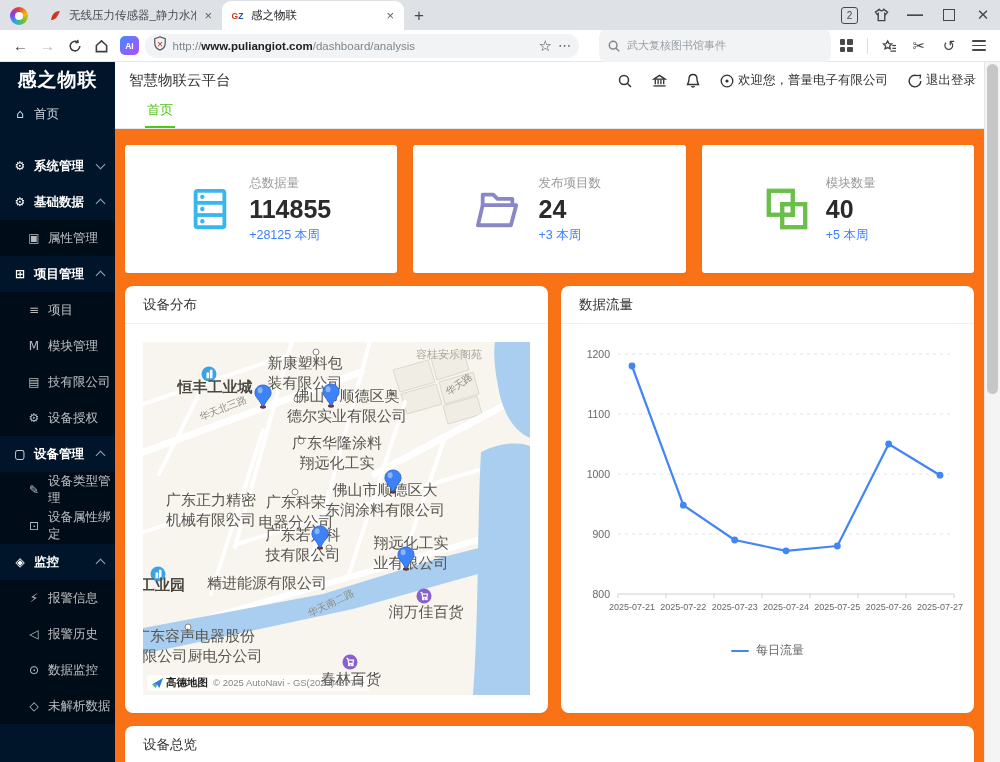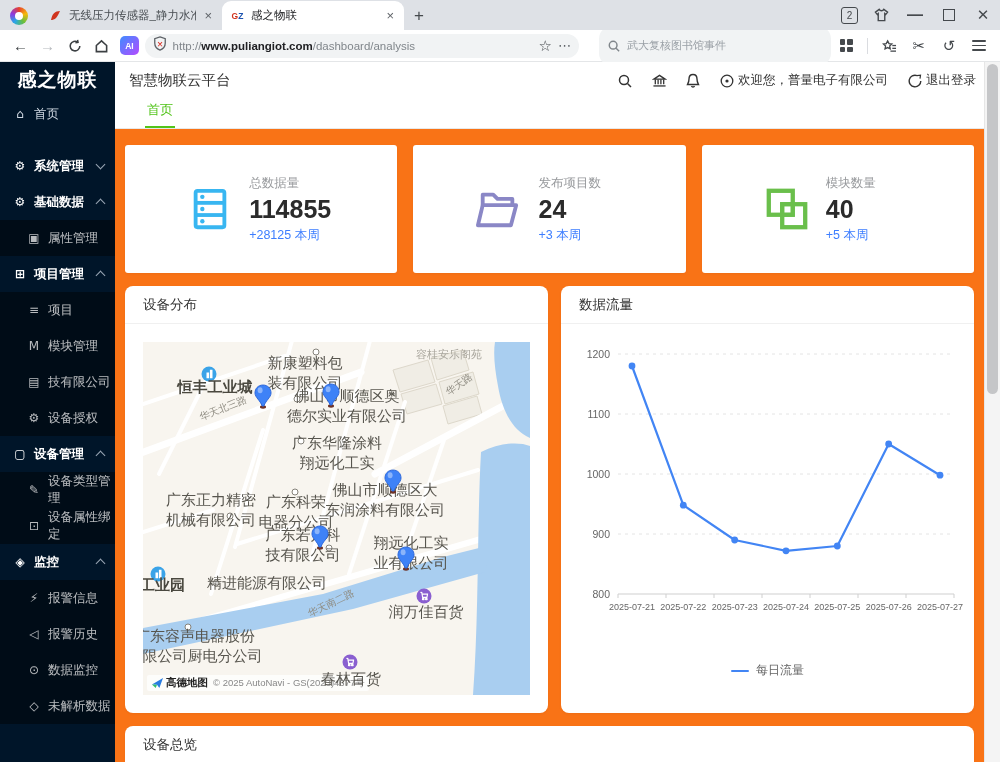--- a/index.html
+++ b/index.html
@@ -94,21 +94,21 @@
   .mdot{position:absolute;width:5px;height:5px;border:1.5px solid #85827a;border-radius:50%;background:#fff;transform:translate(-50%,-50%);}
   .mmark{position:absolute;transform:translate(-50%,-100%);}
   .micon{position:absolute;width:15px;height:15px;border-radius:50%;transform:translate(-50%,-50%);display:flex;align-items:center;justify-content:center;}
   .micon.building{background:#3aa3e8;}
   .micon.cart{background:#8a5fd0;}
   .attrib{position:absolute;left:4px;bottom:4px;display:flex;align-items:center;gap:5px;background:rgba(255,255,255,.75);padding:1px 4px;border-radius:2px;}
   .amapbrand{display:flex;align-items:center;gap:2px;font-size:10.5px;font-weight:bold;color:#222;}
   .attrtxt{font-size:9.5px;color:#888;}
 
   .chartwrap{padding:14px 4px 0 4px;display:flex;flex-direction:column;align-items:center;}
-  .legend{display:flex;align-items:center;gap:7px;font-size:12px;color:#666;margin-top:24px;}
+  .legend{display:flex;align-items:center;gap:7px;font-size:12px;color:#666;margin-top:4px;}
   .legendline{width:18px;height:0;border-top:2.5px solid #4285f4;border-radius:2px;display:inline-block;}
 
   .overview-panel{margin-top:13px;height:60px;}
 
   .scrollbar{position:absolute;top:0;right:0;bottom:0;width:16px;background:#f4f4f4;border-left:1px solid #e6e6e6;box-sizing:border-box;}
   .thumb{position:absolute;top:2px;left:2px;right:2px;height:330px;background:#c5c6c8;border-radius:6px;}
 </style>
 </head>
 <body>
 

